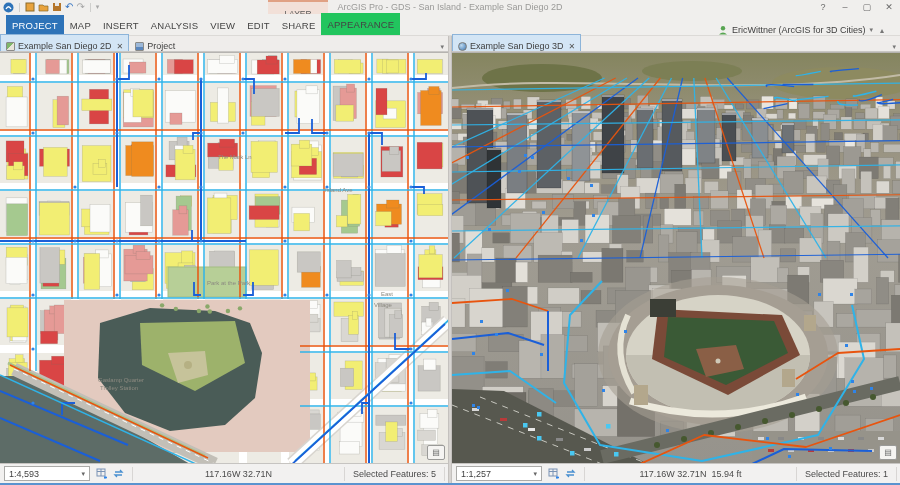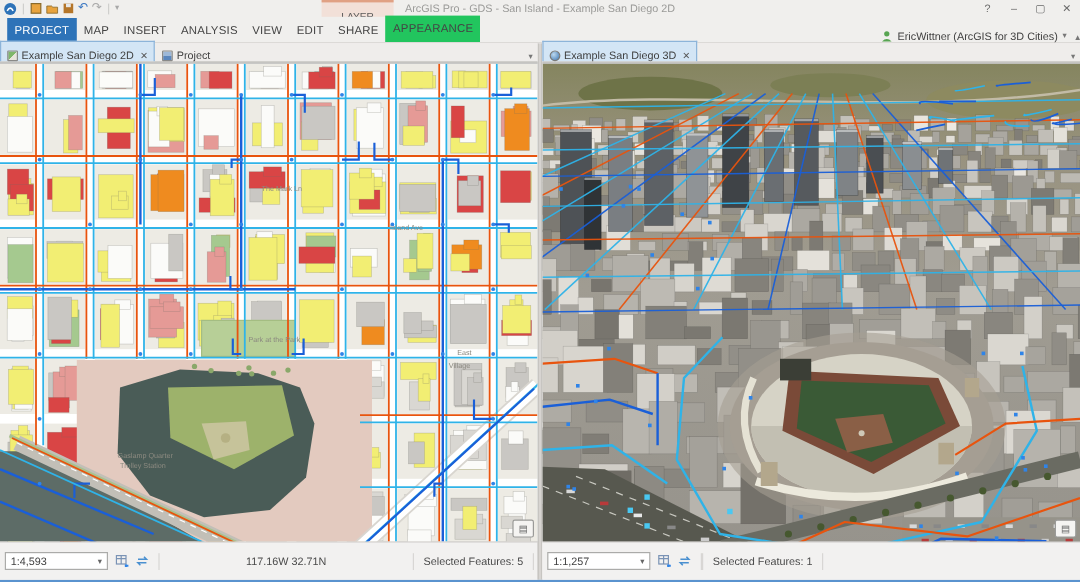--- a/index.html
+++ b/index.html
@@ -24,21 +24,21 @@
   .winbtn{width:22px;height:14px;display:flex;align-items:center;justify-content:center;
     font-size:9px;color:#6a6a6a;cursor:default}
   
   .ribbonrow{height:22px;display:flex;align-items:flex-end;background:#f0efed;
     border-bottom:1px solid #dcdad7;position:relative}
   .rtabs{display:flex;align-items:flex-end;height:22px;padding-left:6px}
   .rtab{height:20px;display:flex;align-items:center;padding:0 6px;font-size:9.5px;
     color:#444;letter-spacing:.2px;cursor:default;white-space:nowrap}
   .rtab.active{background:#2e73b8;color:#fff}
   .rtab.ctx{background:#22c55e;height:22px}
-  .account{margin-left:auto;display:flex;align-items:center;gap:4px;padding-right:0;
+  .account{margin-left:auto;display:flex;align-items:center;gap:4px;padding-right:16px;
     font-size:9px;color:#3f3f3f}
   .acaret{font-size:7px;color:#777}
   .collapse{font-size:8px;color:#777;margin-left:3px}
   
   .content{flex:1;display:flex;min-height:0}
   .pane{width:448px;display:flex;flex-direction:column;background:#f0efed;min-height:0}
   .divider{width:4px;background:#d7d4d1;border-left:1px solid #c4c1be;border-right:1px solid #c4c1be}
   .viewtabs{height:16px;display:flex;align-items:flex-end;background:#efedeb;
     border-bottom:1px solid #c9c7c4;position:relative}
   .vtab{height:17px;display:flex;align-items:flex-end;gap:3px;padding:0 5px;font-size:9px;
@@ -50,21 +50,21 @@
   .vicon.m3d{background:radial-gradient(circle at 35% 35%,#bcd8ee,#3f78b4);border-radius:50%;border:1px solid #7a7a78}
   .vclose{font-size:8px;color:#555;margin-left:2px}
   .vtabcaret{margin-left:auto;font-size:7px;color:#777;padding-right:4px}
   .mapwrap{flex:1;position:relative;min-height:0;background:#ddd;overflow:hidden;
     border-top:1px solid #b5b3b0}
   .mapwrap svg{position:absolute;inset:0;display:block}
   .navigator{position:absolute;right:3px;bottom:3px;width:18px;height:15px;background:#f5f4f2;
     border:1px solid #9a9a98;border-radius:2px;display:flex;align-items:center;justify-content:center;
     font-size:8px;color:#666}
   
-  .statusbar{height:32px;display:flex;align-items:center;background:#f2f1f0;
+  .statusbar{height:20px;display:flex;align-items:center;background:#f2f1f0;
     border-top:1px solid #c6c4c1;font-size:9px;color:#3f3f3f}
   .scalebox{display:flex;align-items:center;justify-content:space-between;width:86px;height:15px;
     margin-left:4px;background:#fff;border:1px solid #ababa9;padding:0 4px;font-size:9px}
   .scaret{font-size:7px;color:#666}
   .sicons{display:flex;align-items:center;gap:5px;padding:0 6px;border-right:1px solid #d8d6d4;
     height:14px}
   .sicons svg{display:block}
   .coords{flex:1;text-align:center;color:#4a4a4a}
   .selbox{padding:0 8px;border-left:1px solid #d8d6d4;height:14px;display:flex;align-items:center;
     color:#4a4a4a}
@@ -1264,19 +1264,22 @@
               <rect x="1" y="1" width="8" height="7" fill="none" stroke="#7a93b5"></rect>
               <line x1="1" y1="3.5" x2="9" y2="3.5" stroke="#7a93b5"></line>
               <line x1="5" y1="1" x2="5" y2="8" stroke="#7a93b5"></line>
               <line x1="9" y1="8.5" x2="9" y2="10.5" stroke="#2f84e8" stroke-width="1.6"></line>
               <line x1="8" y1="9.5" x2="11" y2="9.5" stroke="#2f84e8" stroke-width="1.6"></line>
             </svg>
           <svg width="13" height="11">
               <path d="M2 4 h7 l-2 -2 M9 7 h-7 l2 2" stroke="#4a90d0" stroke-width="1.3" fill="none"></path>
             </svg>
         </div>
+        <div class="coords">
+          <span>117.16W 32.71N</span>&nbsp;&nbsp;<span>15.94 ft</span>
+        </div>
         <div class="selbox">Selected Features: 1</div>
         <span class="endsep"></span>
       </div>
     </div>
 
   </div>
 </div>
 
 </body></html>

